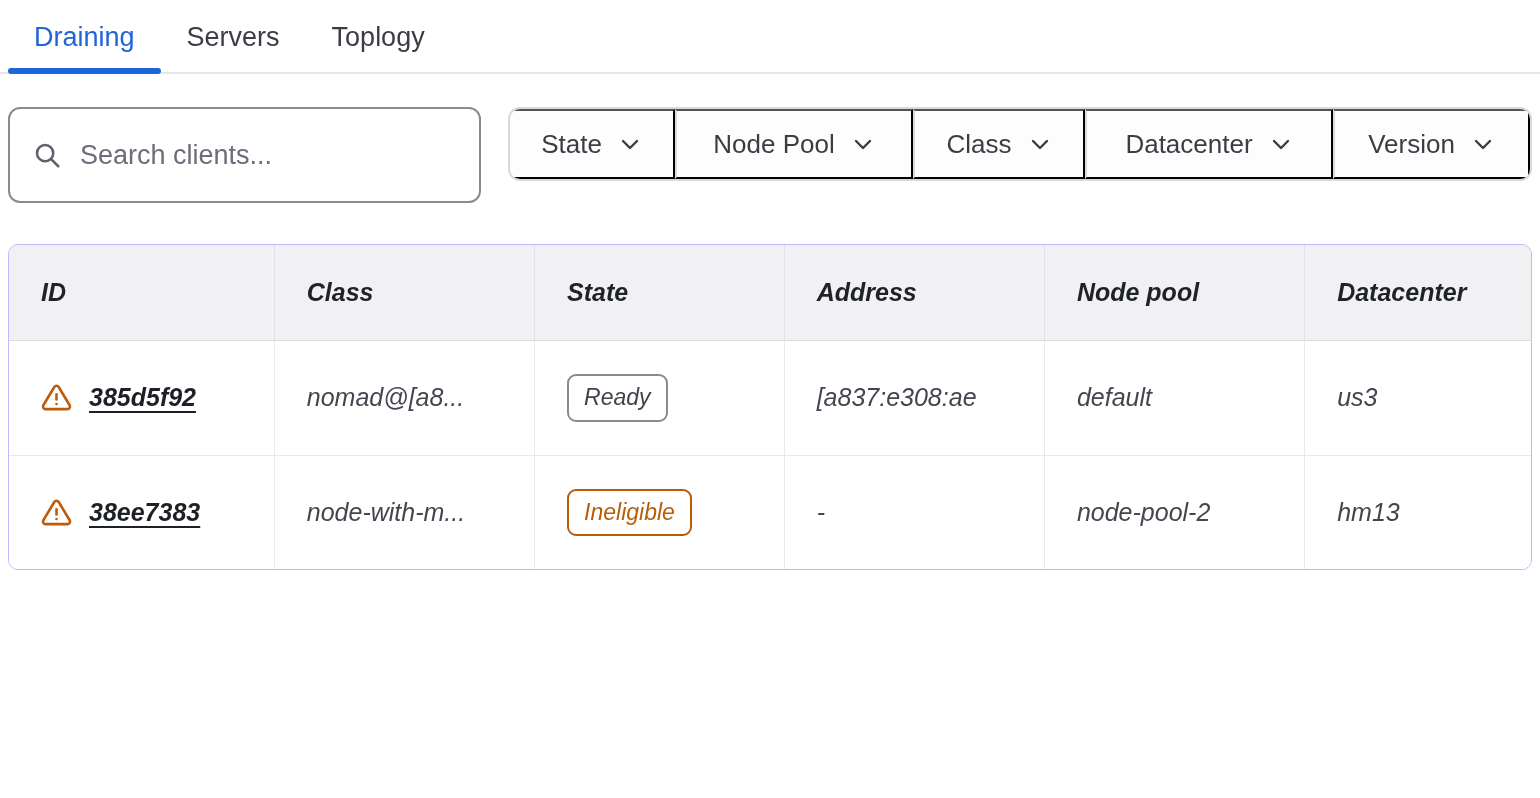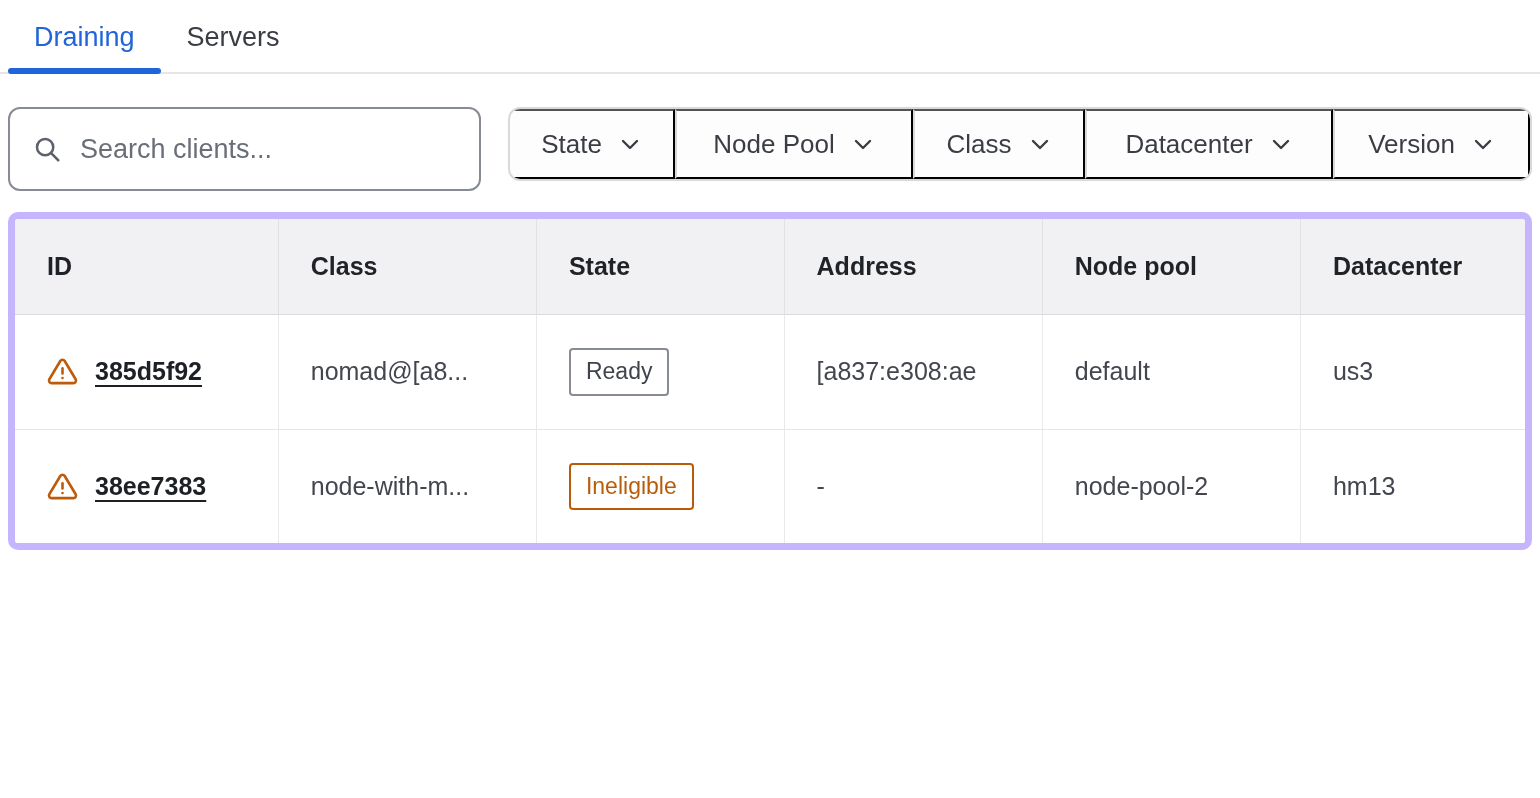--- a/index.html
+++ b/index.html
@@ -26,21 +26,21 @@
   }
   .tab.active { color: var(--accent, #2064d9); font-weight: 500; }
   .tab.active::after {
     content: ""; position: absolute; left: 0; right: 0; bottom: -2px;
     height: 6px; border-radius: 3px; background: var(--accent, #2064d9);
   }
 
   
   .toolbar { display: flex; gap: 27px; margin-top: 33px; }
   .search {
-    flex: 0 0 473px; height: 84px;
+    flex: 0 0 473px; height: 96px;
     border: 2px solid #878b93; border-radius: 12px;
     display: flex; align-items: center; gap: 18px;
     padding: 0 22px; background: #fff;
   }
   .search svg { flex: none; }
   .search input {
     border: none; outline: none; width: 100%;
     font-family: inherit; font-size: 27px; color: #3b3d45; background: transparent;
   }
   .search input::placeholder { color: #6a6e78; opacity: 1; }
@@ -55,24 +55,25 @@
     border-left: 2px solid #d7d9dd; background: transparent;
     font-family: inherit; white-space: nowrap;
   }
   .filter:first-child { border-left: none; }
   .f-state { flex: 0 0 165px; } .f-nodepool { flex: 0 0 238px; }
   .f-class { flex: 0 0 172px; } .f-datacenter { flex: 0 0 248px; }
   .f-version { flex: 1; }
 
   
   table {
-    width: 100%; margin-top: 21px;
+    width: 100%; margin-top: 41px;
     border-collapse: separate; border-spacing: 0;
-    border: 7px solid #c4b5fd; border-radius: 10px;
+    border: 1px solid #c4b5fd; border-radius: 10px;
     overflow: hidden;
+    font-style: italic;
   }
   col.c-id { width: 17.4%; } col.c-name { width: 17.1%; }
   col.c-state { width: 16.4%; } col.c-addr { width: 17.1%; }
   col.c-pool { width: 17.1%; } col.c-dc { width: 14.9%; }
   th {
     background: #f1f1f3; text-align: left;
     font-size: 25px; font-weight: 700; color: #1f2226;
     padding: 33px 10px 33px 32px;
     border-bottom: 1px solid #d9dbde; border-left: 1px solid #dfe1e4;
   }
@@ -85,38 +86,41 @@
   }
   td:first-child { border-left: none; }
   tr td { border-top: none; }
   tr + tr td { border-top: 1px solid #e5e6e9; }
   .id-cell { display: flex; align-items: center; gap: 17px; }
   .id-link {
     font-weight: 600; color: #1d2025; text-decoration: underline;
     text-decoration-thickness: 2px; text-underline-offset: 5px; cursor: pointer;
   }
   .badge {
-    display: inline-block; padding: 8px 15px; border-radius: 4px;
+    display: inline-block; padding: 8px 15px; border-radius: 9px;
     font-size: 23px; font-weight: 500; line-height: 1.2;
   }
   .badge-neutral { color: #3f434b; border: 2px solid #878b93; }
   .badge-critical { color: var(--critical, #e5262c); border: 2px solid var(--critical, #e5262c); }
   .badge-warning { color: var(--warning, #b95c07); border: 2px solid var(--warning, #b95c07); }
 </style>
 </head>
 <body>
 
 <div class="page">
 
   <nav class="tabbar">
     <div class="tab active">
       <span>Draining</span>
     </div>
     <div class="tab">
       <span>Servers</span>
+    </div>
+    <div class="tab">
+      <span>Toplogy</span>
     </div>
   </nav>
 
   <div class="toolbar">
     <label class="search">
       <svg width="30" height="30" viewBox="0 0 24 24" fill="none" stroke="#5d616b" stroke-width="2" stroke-linecap="round">
         <circle cx="10.5" cy="10.5" r="6.5"></circle>
         <line x1="15.5" y1="15.5" x2="21" y2="21"></line>
       </svg>
       <input type="text" placeholder="Search clients..." style="">

